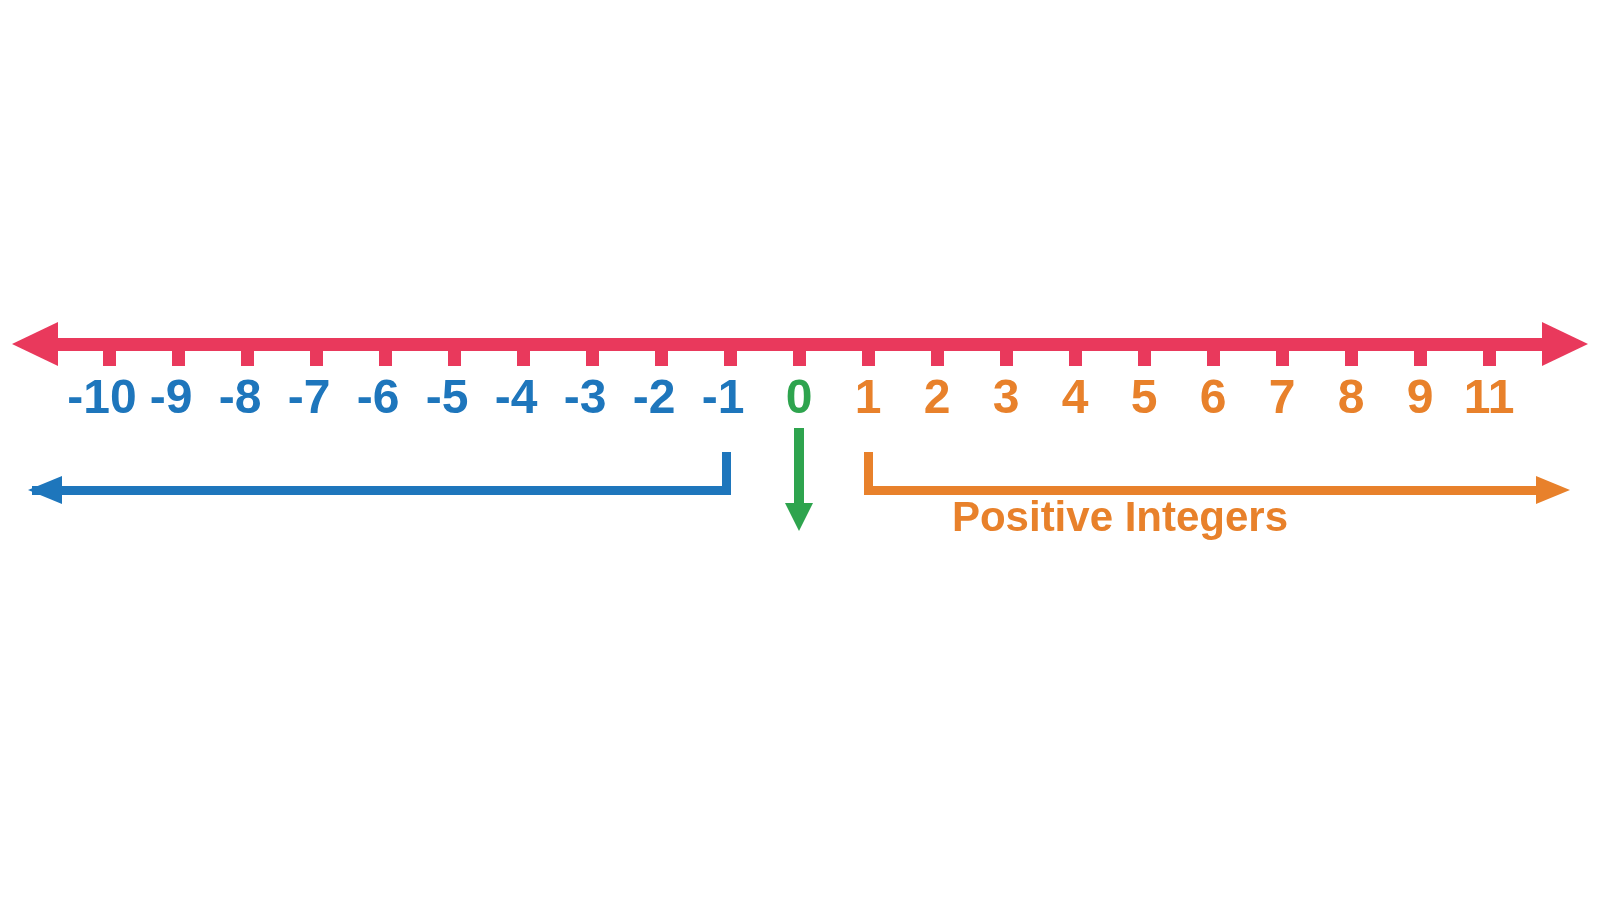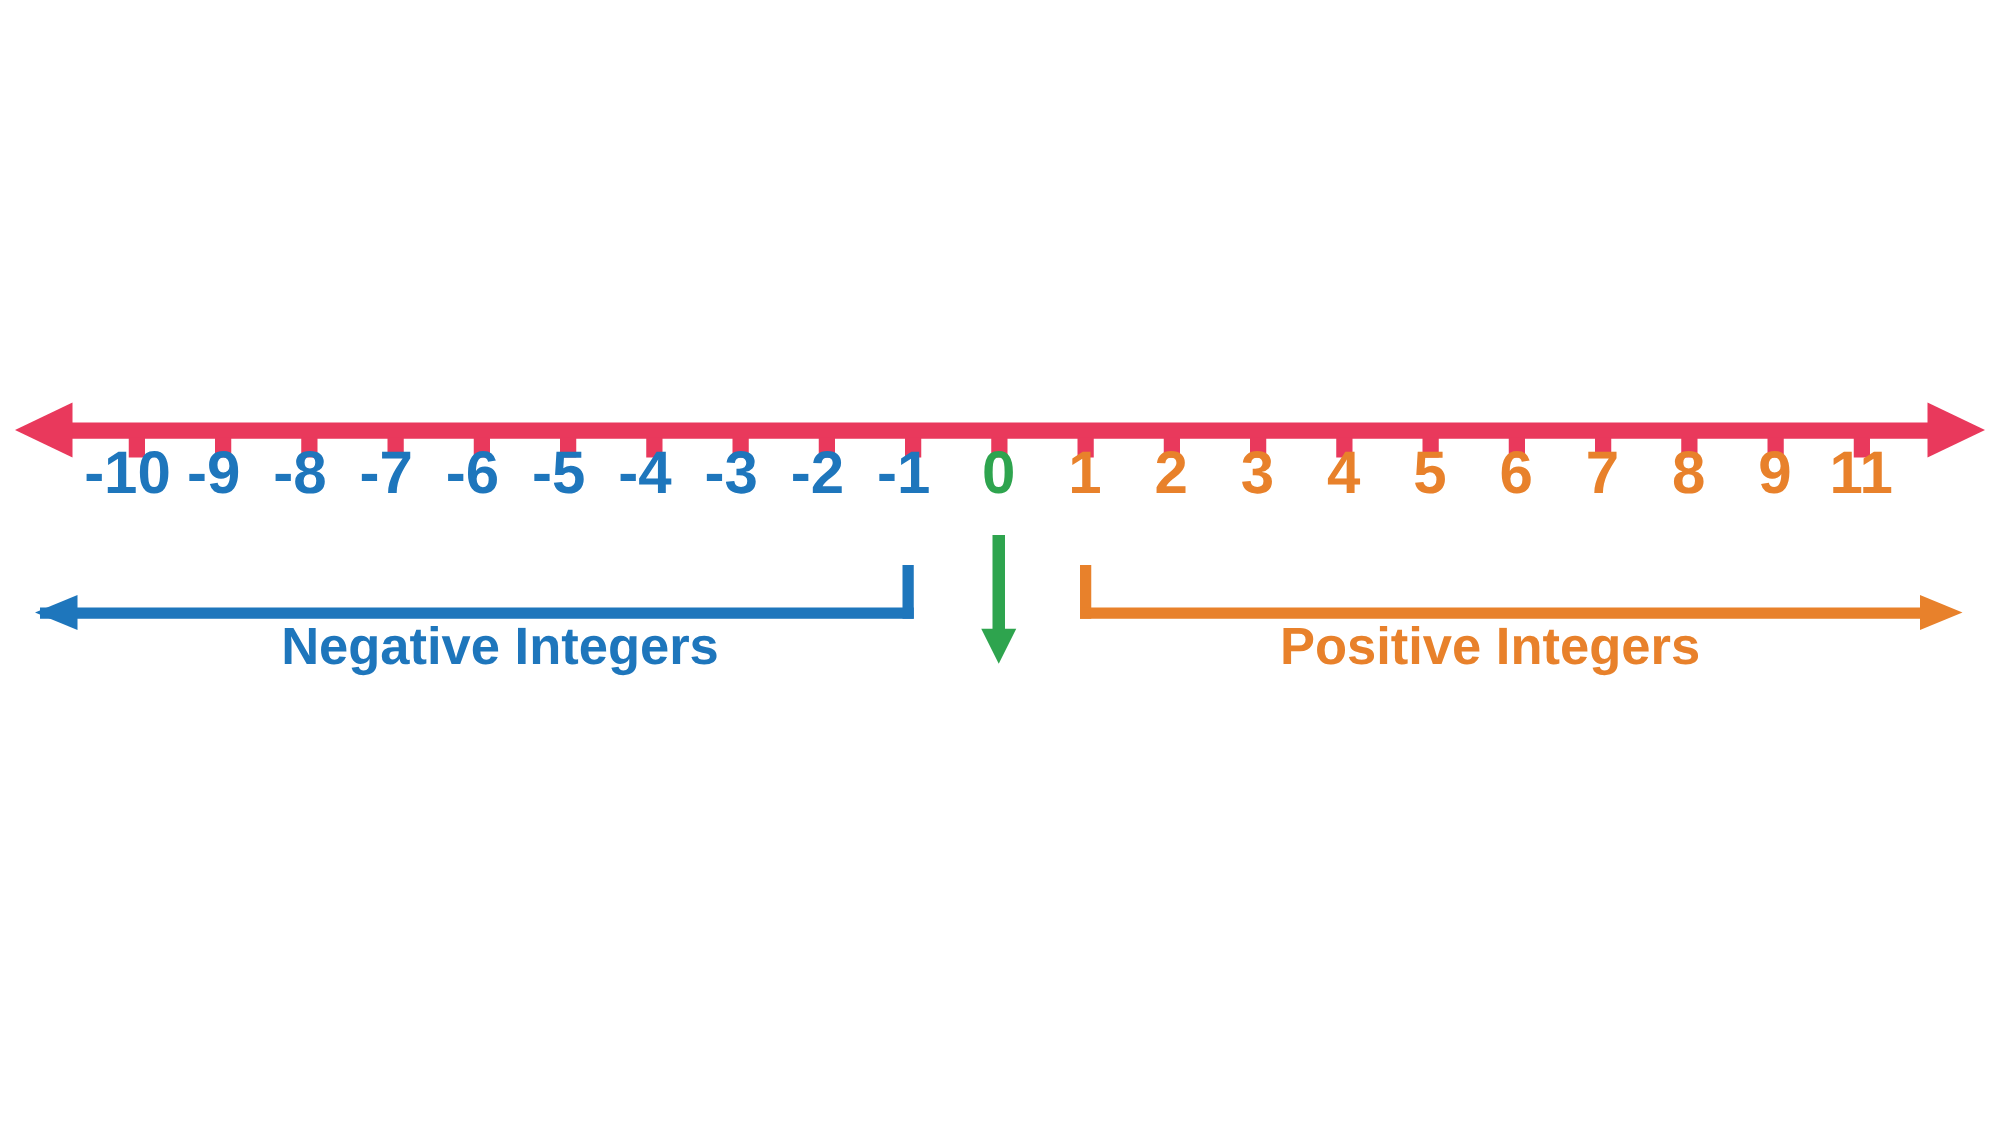--- a/index.html
+++ b/index.html
@@ -35,21 +35,21 @@
   .axis-head-right{
     left:1542px;top:322px;
     border-top:22px solid transparent;border-bottom:22px solid transparent;
     border-left:46px solid var(--red);
   }
   .tick{
     position:absolute;top:350px;height:16px;width:13px;background:var(--red);
     left:calc(var(--tick0) + var(--i)*var(--step) - 6px);
   }
   .num{
-    position:absolute;top:354px;height:50px;
+    position:absolute;top:372px;height:50px;
     left:calc(var(--tick0) + var(--i)*var(--step));
     transform:translateX(-50%);
     font-size:48px;font-weight:bold;line-height:50px;white-space:nowrap;
   }
   .num.neg{color:var(--blue);margin-left:-7px;}
   .num.zero{color:var(--green);}
   .num.pos{color:var(--orange);}
 
   
   .neg-line{position:absolute;left:32px;top:486px;width:699px;height:9px;background:var(--blue);}
@@ -78,21 +78,21 @@
 
   
   .pos-riser{position:absolute;left:864px;top:452px;width:9px;height:43px;background:var(--orange);}
   .pos-line{position:absolute;left:864px;top:486px;width:674px;height:9px;background:var(--orange);}
   .pos-head{
     left:1536px;top:476px;
     border-top:14px solid transparent;border-bottom:14px solid transparent;
     border-left:34px solid var(--orange);
   }
   .pos-label{
-    position:absolute;left:892px;top:495px;width:600px;text-align:center;
+    position:absolute;left:820px;top:495px;width:600px;text-align:center;
     color:var(--orange);font-size:42px;font-weight:bold;line-height:44px;white-space:nowrap;
   }
 </style>
 </head>
 <body>
 
 <div class="stage">
 
   <div class="axis-shaft"></div>
   <div class="arrowhead axis-head-left"></div>
@@ -138,21 +138,20 @@
   <span class="num pos" style="--i:15">5</span>
   <span class="num pos" style="--i:16">6</span>
   <span class="num pos" style="--i:17">7</span>
   <span class="num pos" style="--i:18">8</span>
   <span class="num pos" style="--i:19">9</span>
   <span class="num pos" style="--i:20">11</span>
 
   <div class="neg-riser"></div>
   <div class="neg-line"></div>
   <div class="arrowhead neg-head"></div>
-  <div class="neg-label">Negative Integers</div>
 
   <div class="zero-shaft"></div>
   <div class="arrowhead zero-head"></div>
 
   <div class="pos-riser"></div>
   <div class="pos-line"></div>
   <div class="arrowhead pos-head"></div>
   <div class="pos-label">Positive Integers</div>
 
 </div>

